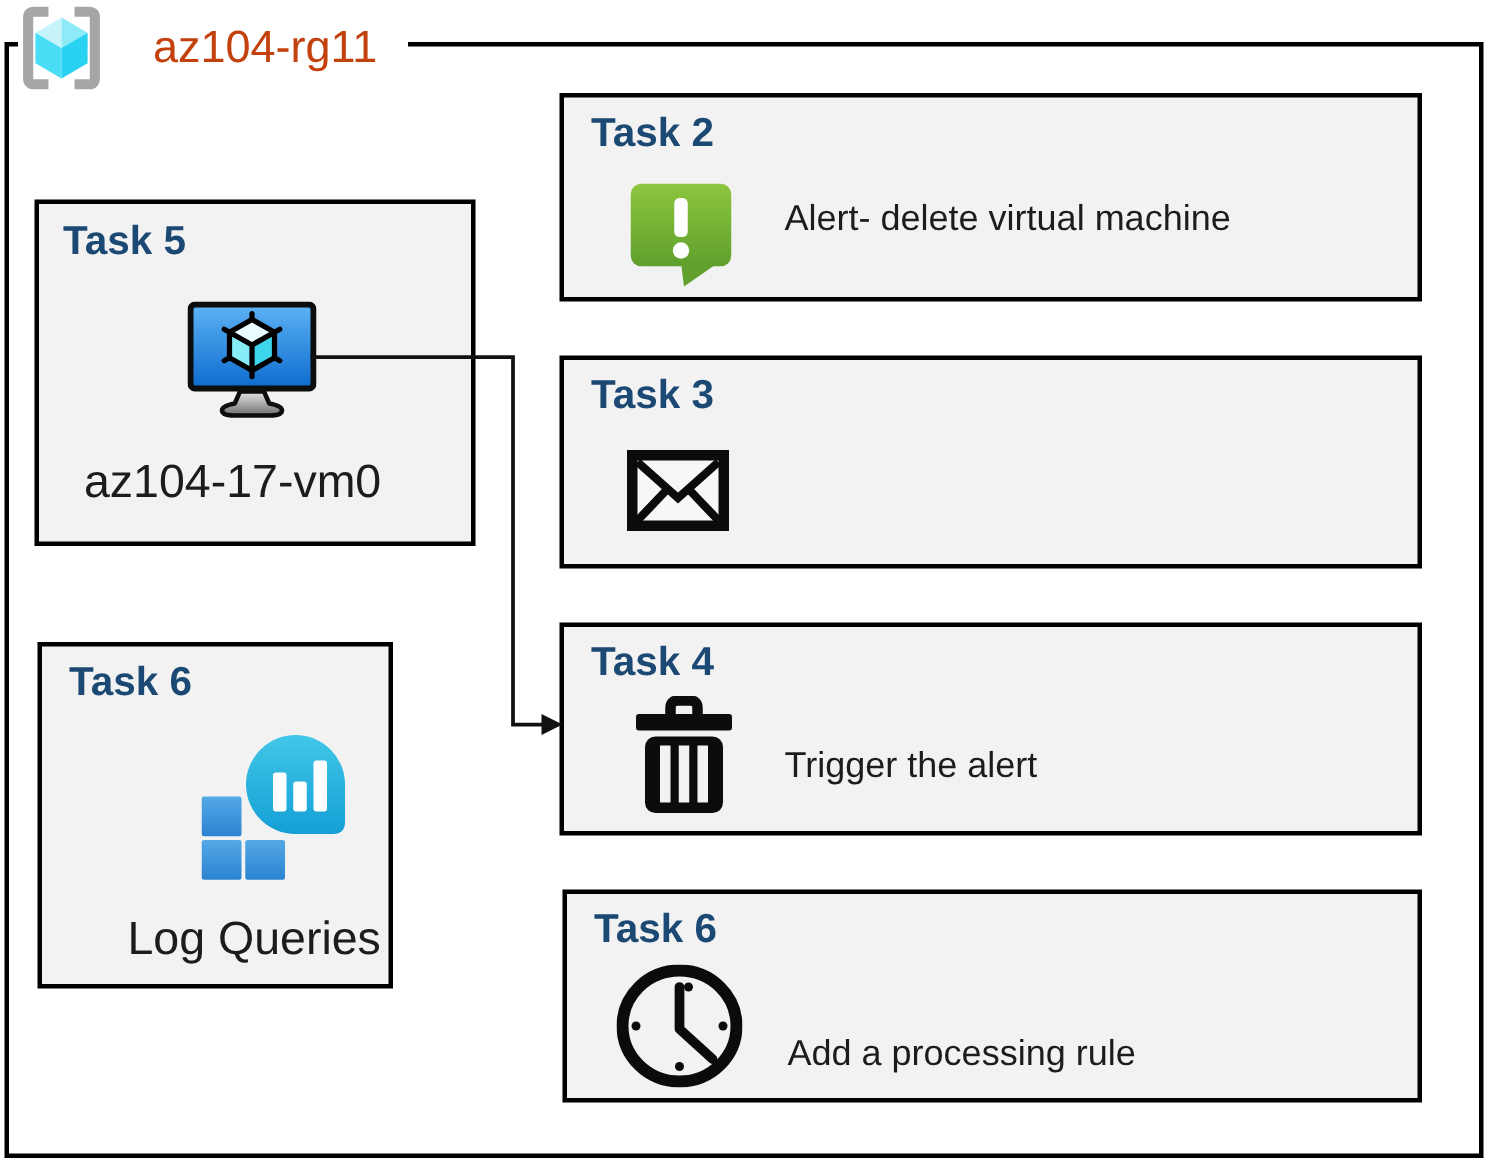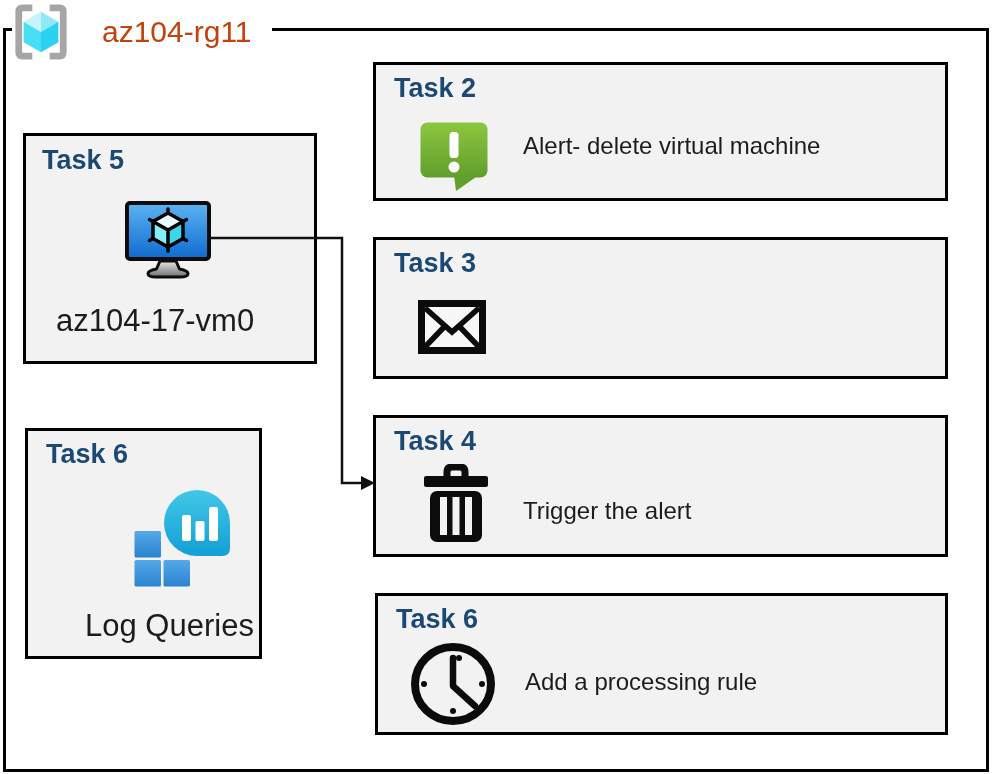--- a/index.html
+++ b/index.html
@@ -32,21 +32,21 @@
   }
   .t1 .task-title{left:16px;top:9px;}
   .task-icon{position:absolute;}
   .desc{
     position:absolute;left:147px;font-size:24px;color:#1c1c1c;white-space:nowrap;
     line-height:38px;
   }
   .t2 .desc{top:62px;}
   .t3 .desc{top:62px;}
   .t4 .desc{top:74px;}
-  .t5 .desc{top:67px;}
+  .t5 .desc{top:88px;}
   .center-label{
     position:absolute;font-size:31px;color:#1c1c1c;white-space:nowrap;line-height:38px;
   }
   .t1 .center-label{left:30px;top:166px;}
   .t6 .center-label{left:57px;top:176px;text-align:center;}
   .t1 .task-icon{left:99px;top:65px;}
   .t6 .task-icon{left:106px;top:57px;}
   .t2 .task-icon{left:43px;top:56px;}
   .t3 .task-icon{left:41px;top:59px;}
   .t4 .task-icon{left:48px;top:46px;}

